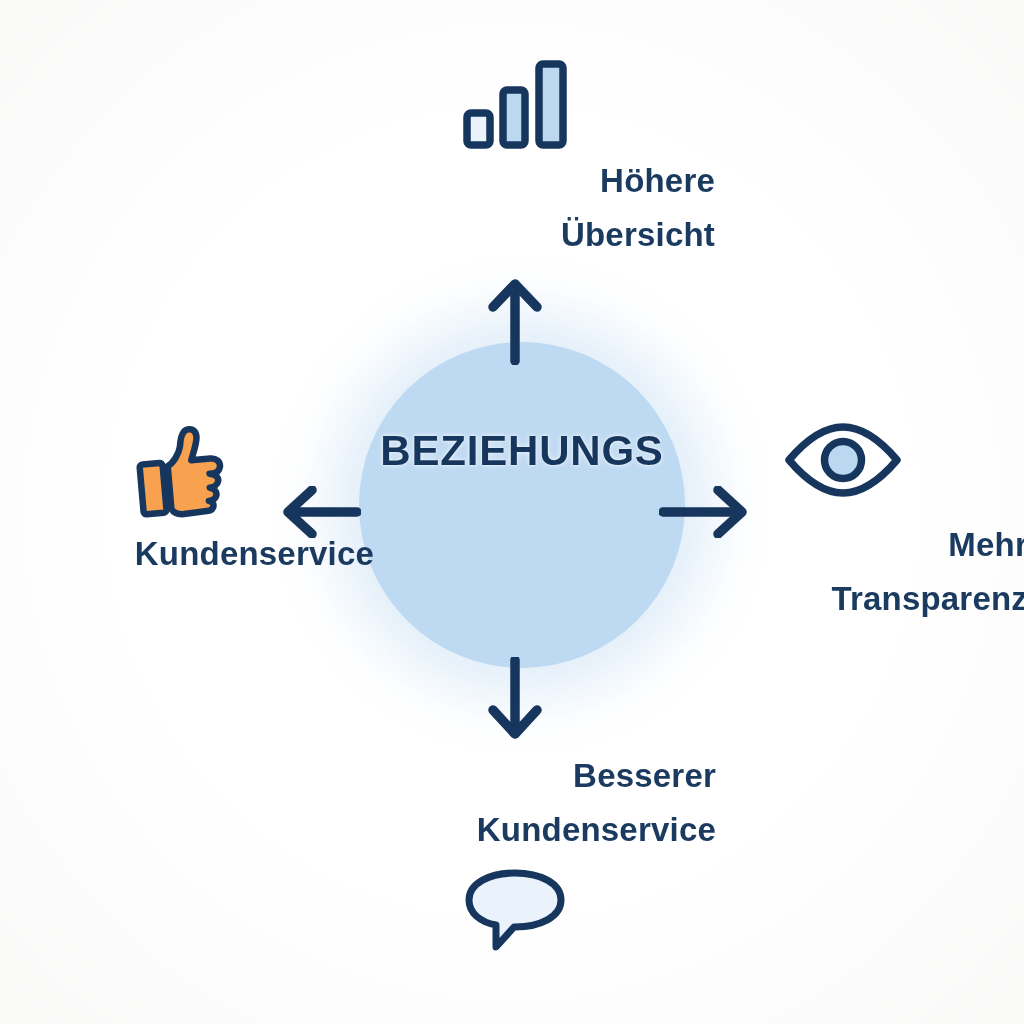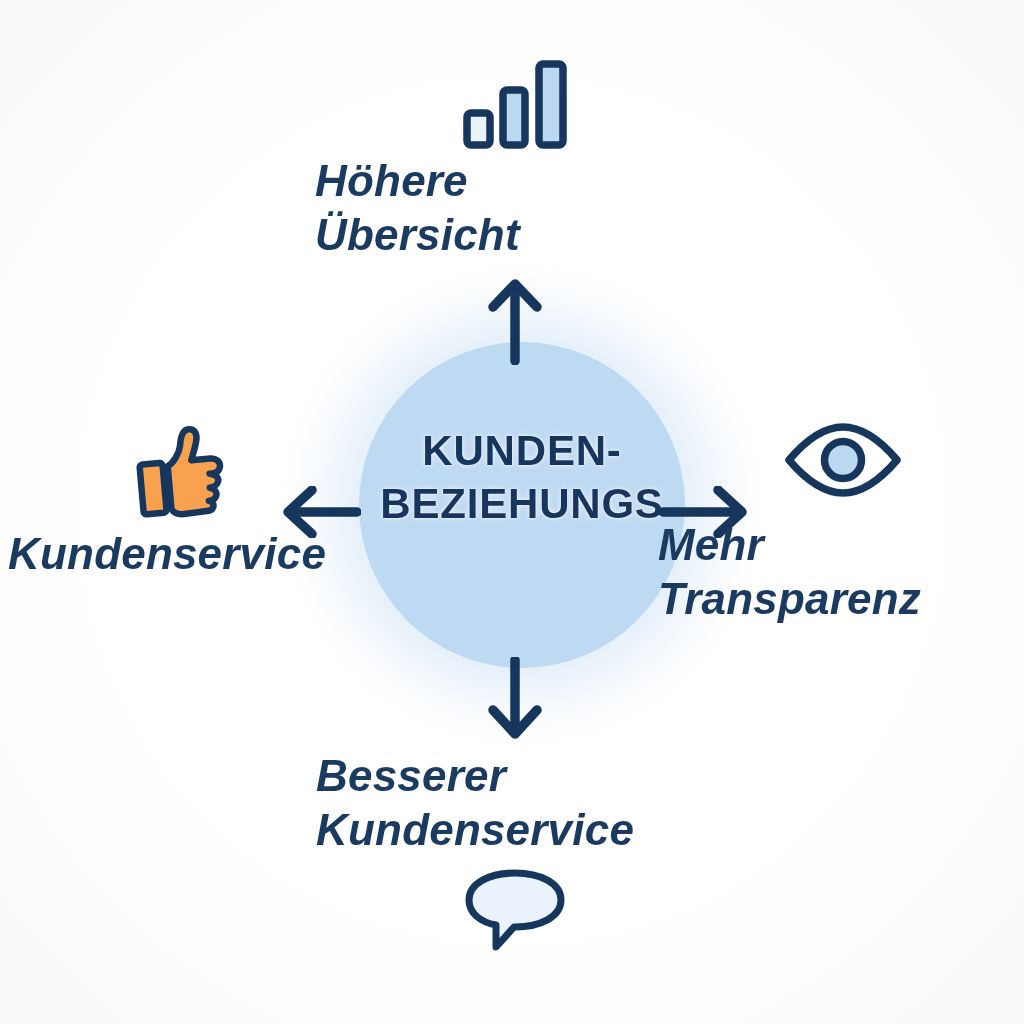--- a/index.html
+++ b/index.html
@@ -31,27 +31,26 @@
     font-size:42px;
     line-height:53px;
     letter-spacing:0.8px;
     color:#17365e;
     text-shadow:0 0 2px rgba(255,255,255,0.9), 0 0 6px rgba(255,255,255,0.7);
   }
   .center-title div{white-space:nowrap;}
   
   .label{
     position:absolute;
-    text-align:left;
+    text-align:right;
     font-weight:bold;
-    font-size:44px;
+    font-size:33px;
     line-height:54px;
     color:#1b3a5f;
     letter-spacing:0.2px;
-    font-style:italic;
   }
   .label div{white-space:nowrap;}
   .label-top{left:315px;top:154px;width:400px;}
   .label-right{left:658px;top:518px;width:370px;}
   .label-left{left:8px;top:527px;width:366px;}
   .label-bottom{left:316px;top:749px;width:400px;}
   
   .svg-abs{position:absolute;}
   .icon-bars{left:460px;top:57px;}
   .icon-eye{left:784px;top:420px;}
@@ -62,21 +61,20 @@
   .arrow-left{left:281px;top:486px;}
   .arrow-right{left:659px;top:486px;}
 </style>
 </head>
 <body>
 
 <div class="canvas">
 
   <div class="center-circle">
     <div class="center-title">
-      <div>KUNDEN-</div>
       <div>BEZIEHUNGS</div>
     </div>
   </div>
 
   <svg class="svg-abs arrow-up" width="54" height="88" viewBox="0 0 54 88">
     <path d="M27,84 L27,9" stroke="#17365e" stroke-width="9.5" stroke-linecap="round" fill="none"></path>
     <path d="M5,30 L27,7 L49,30" stroke="#17365e" stroke-width="9.5" stroke-linecap="round" stroke-linejoin="round" fill="none"></path>
   </svg>
 
   <svg class="svg-abs arrow-down" width="54" height="84" viewBox="0 0 54 84">

